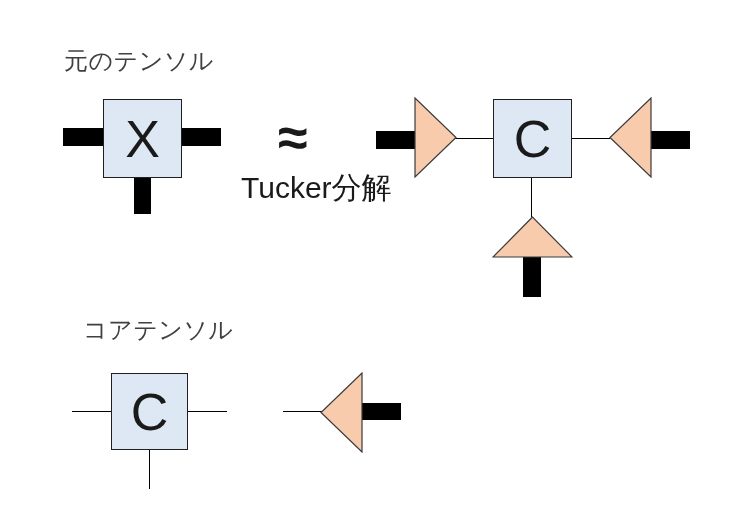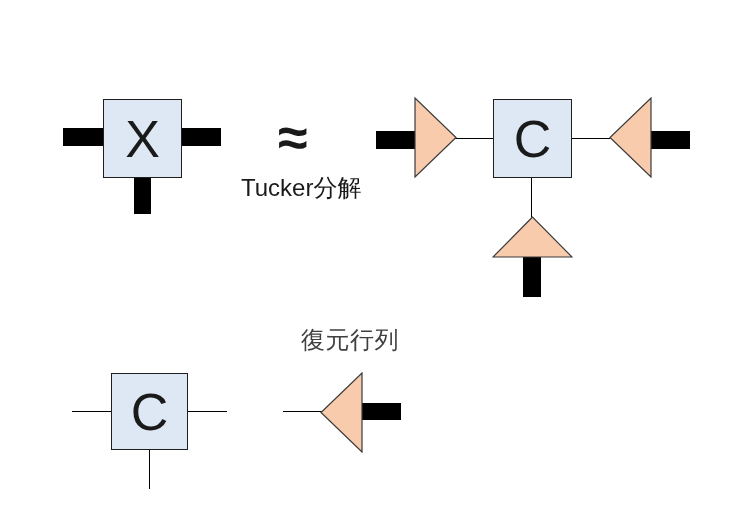--- a/index.html
+++ b/index.html
@@ -54,21 +54,21 @@
     position: absolute;
     left: 278px; top: 106px;
     font-size: 54px;
     line-height: 62px;
     font-weight: 700;
     color: var(--symbol-color);
   }
   .tucker-label {
     position: absolute;
     left: 241px; top: 173px;
-    font-size: 24px;
+    font-size: 30px;
     line-height: 30px;
     color: var(--symbol-color);
     white-space: nowrap;
   }
   
   #lbl-original { left: 64px; top: 47px; }
   #f1-bar-left   { left: 63px;  top: 128px; width: 41px; height: 18px; }
   #f1-bar-right  { left: 182px; top: 128px; width: 39px; height: 18px; }
   #f1-bar-bottom { left: 134px; top: 178px; width: 17px; height: 36px; }
   #f1-node { left: 103px; top: 99px; width: 79px; height: 79px; }
@@ -94,20 +94,21 @@
   #lbl-factor { left: 301px; top: 326px; }
   #f4-line { left: 283px; top: 411px; width: 39px; }
   #f4-bar  { left: 360px; top: 403px; width: 41px; height: 17px; }
   #f4-tri  { left: 320px; top: 372px; width: 43px; height: 81px; }
 </style>
 </head>
 <body>
 
 <div class="canvas">
 
+  <div class="jp-label" id="lbl-original">元のテンソル</div>
   <div class="bar" id="f1-bar-left"></div>
   <div class="bar" id="f1-bar-right"></div>
   <div class="bar" id="f1-bar-bottom"></div>
   <div class="node" id="f1-node">
     <span>X</span>
   </div>
 
   <div class="approx-symbol">≈</div>
   <div class="tucker-label">Tucker分解</div>
 
@@ -123,27 +124,27 @@
   <svg class="tri" id="f2-tri-right" viewBox="0 0 43 81">
     <polygon points="42,1 42,80 1,40.5"></polygon>
   </svg>
   <svg class="tri" id="f2-tri-up" viewBox="0 0 81 42">
     <polygon points="40.5,1 1,41 80,41"></polygon>
   </svg>
   <div class="node" id="f2-node">
     <span>C</span>
   </div>
 
+  <div class="jp-label" id="lbl-core">コアテンソル</div>
   <div class="hline" id="f3-line-left"></div>
   <div class="hline" id="f3-line-right"></div>
   <div class="vline" id="f3-line-bottom"></div>
   <div class="node" id="f3-node">
     <span>C</span>
   </div>
 
-  <div class="jp-label" id="lbl-factor">復元行列</div>
   <div class="hline" id="f4-line"></div>
   <div class="bar" id="f4-bar"></div>
   <svg class="tri" id="f4-tri" viewBox="0 0 43 81">
     <polygon points="42,1 42,80 1,40.5"></polygon>
   </svg>
 
 </div>
 
 </body></html>

